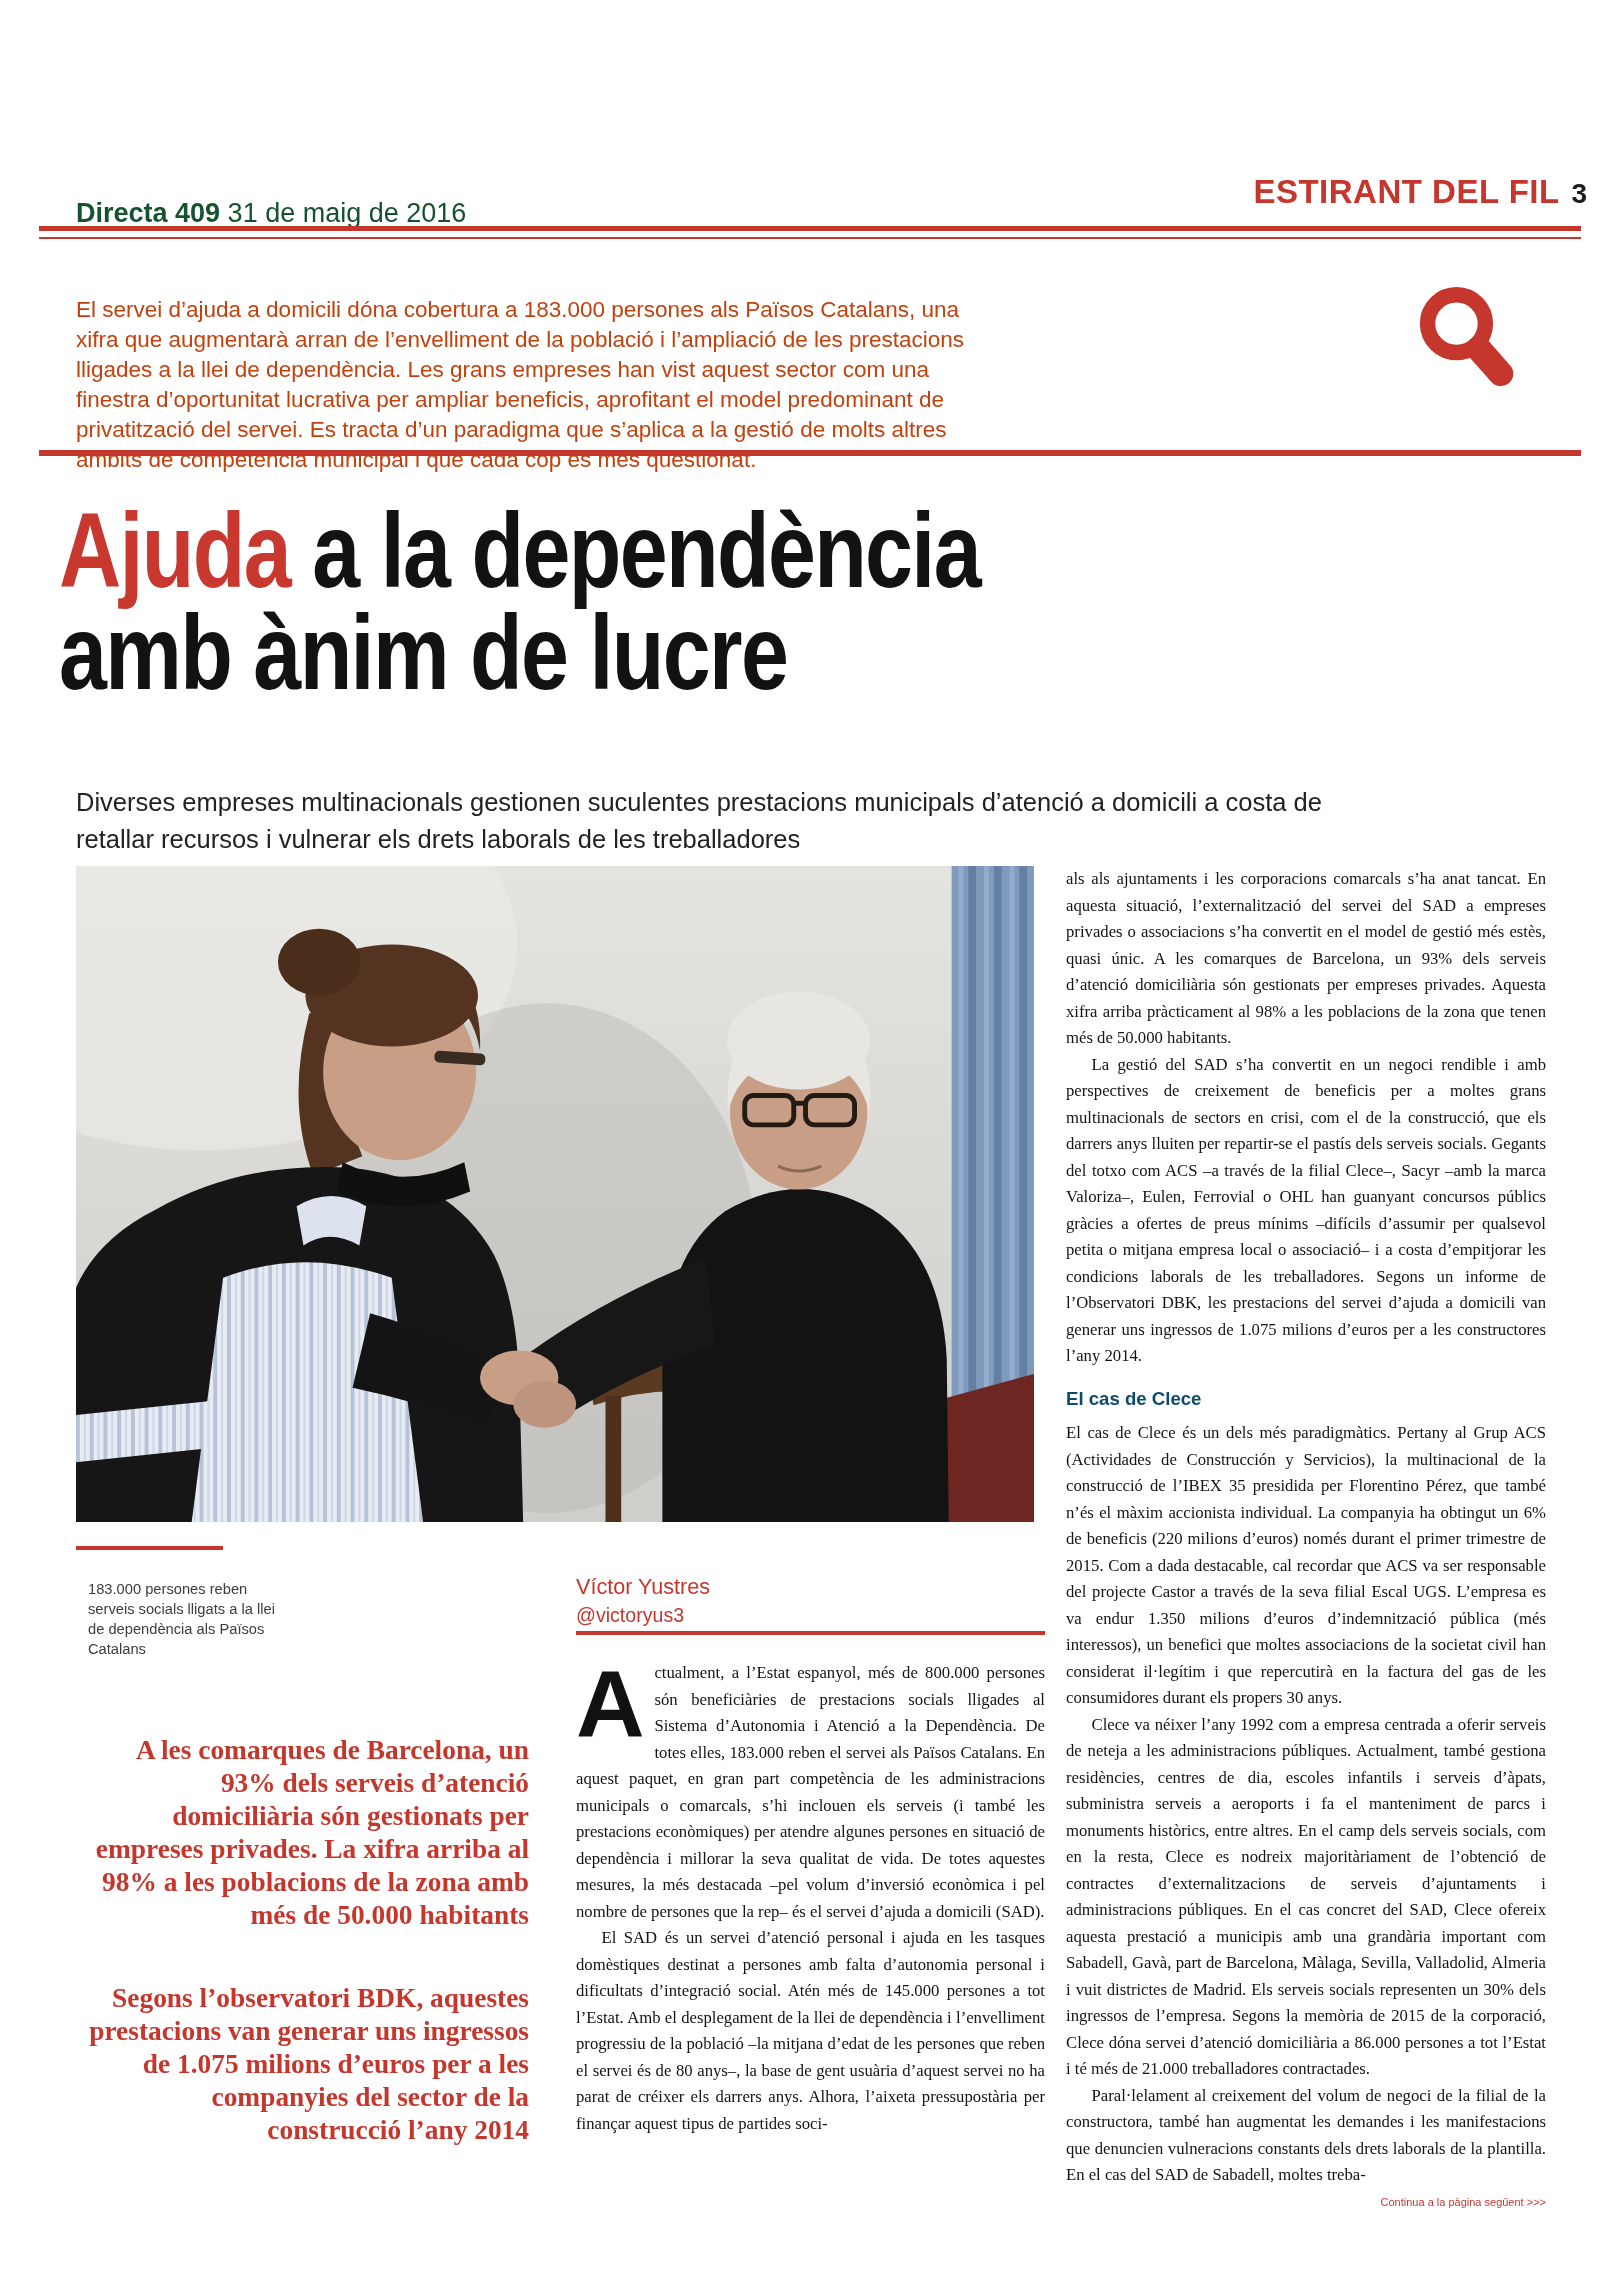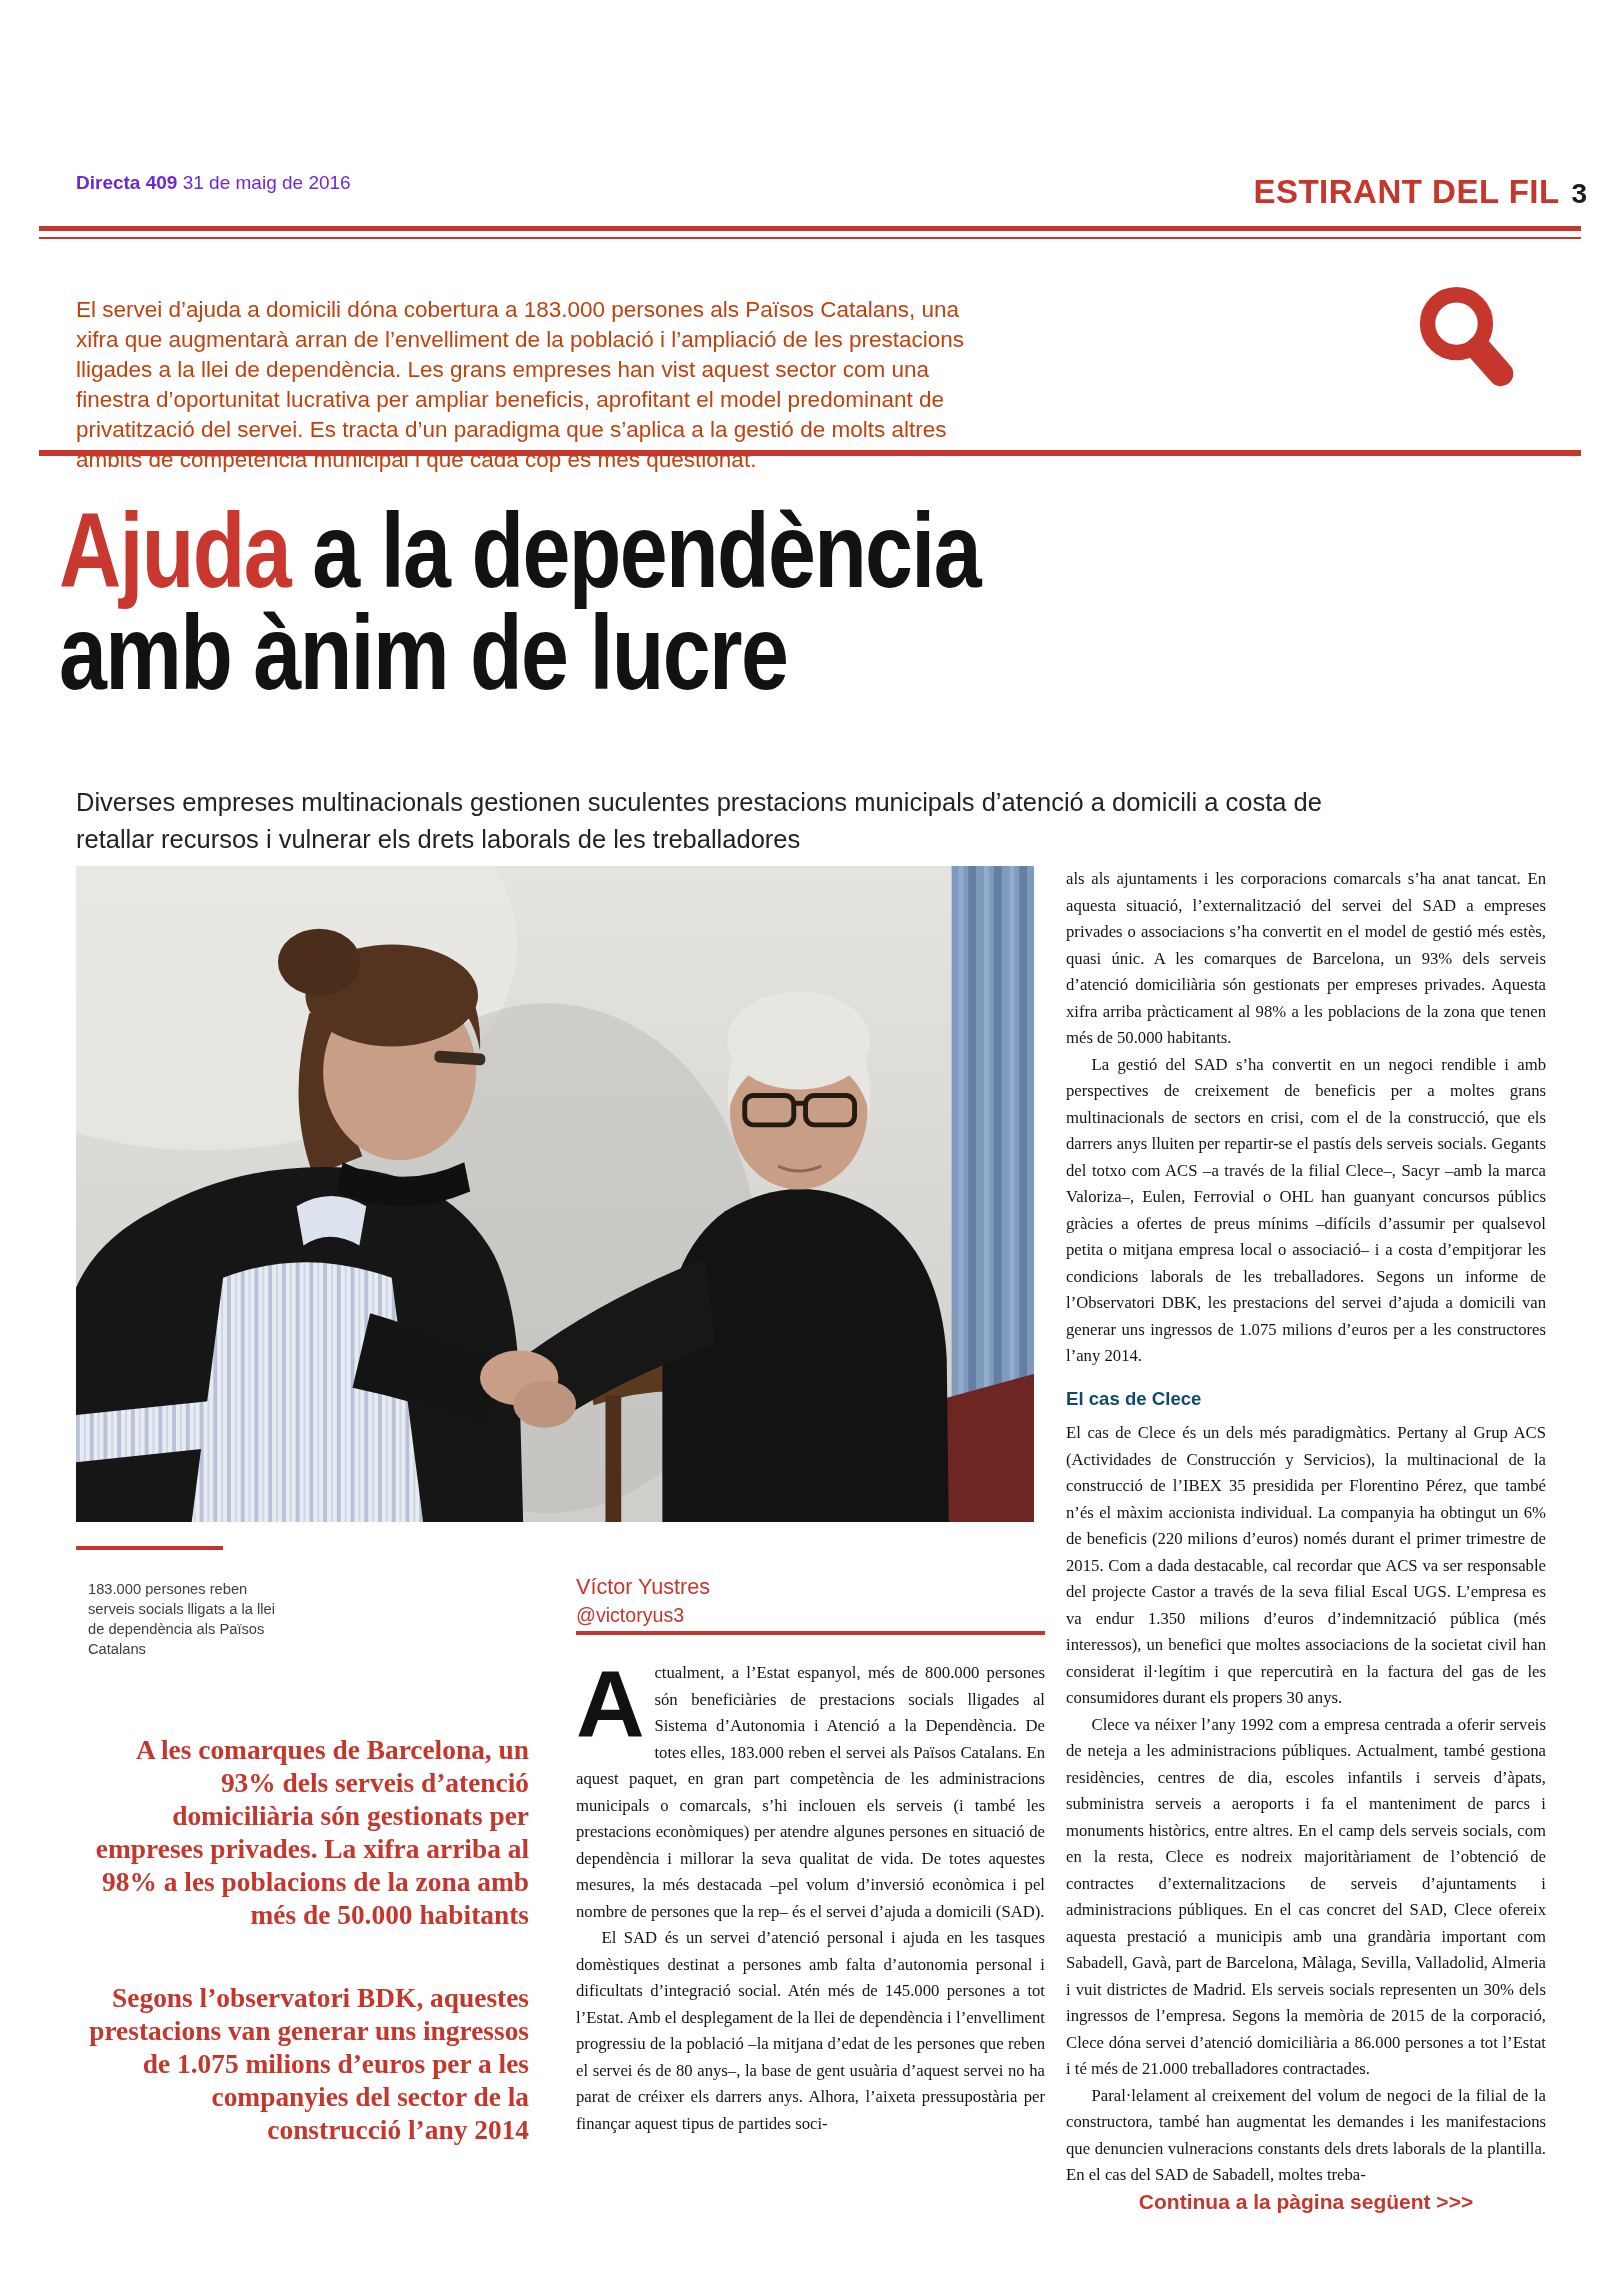--- a/index.html
+++ b/index.html
@@ -6,21 +6,21 @@
   body{
     position:relative;
     width:1620px;height:2293px;
     font-family:"Liberation Sans", sans-serif;
     color:#161616;
     overflow:hidden;
   }
   .abs{position:absolute;}
 
   
-  .hdr-left{left:76px;top:172px;font-size:19px;color:#6d28d9;}
+  .hdr-left{left:76px;top:198px;font-size:27px;color:#14532d;}
   .hdr-left .ed{font-weight:700;}
   .hdr-right{right:33px;top:173px;white-space:nowrap;}
   .hdr-section{font-size:33px;font-weight:700;letter-spacing:0.5px;color:#c5372d;}
   .hdr-page{font-size:28px;font-weight:700;color:#1c1c1c;margin-left:11.8px;}
   .rule{background:#c5372d;left:39px;right:39px;}
   .rule-thick{top:226px;height:4.9px;}
   .rule-thin{top:237px;height:2px;}
   .rule-mid{top:450px;height:5.9px;}
 
   
@@ -51,22 +51,22 @@
   .col{font-family:"Liberation Serif", serif;font-size:16.7px;line-height:26.5px;
        text-align:justify;color:#131313;hyphens:auto;}
   .col-mid{left:576px;top:1660px;width:469px;}
   .col-right{left:1066px;top:866px;width:480px;}
   .col p{margin:0;}
   .col p.ind{text-indent:25.5px;}
   .dropcap{float:left;font-family:"Liberation Sans", sans-serif;font-weight:700;
            font-size:95px;line-height:78px;margin:4.9px 9.8px 0 0;color:#111111;}
   .col-sub{font-family:"Liberation Sans", sans-serif;font-weight:700;font-size:18.6px;
            margin:16.7px 0 7.8px 0;text-align:left;color:#0c4a6e;}
-  .continuation{margin-top:19.6px;text-align:center;font-family:"Liberation Sans", sans-serif;
-                font-weight:700;font-size:21px;color:#c5372d;}
+  .continuation{margin-top:19.6px;text-align:right;font-family:"Liberation Sans", sans-serif;
+                font-weight:400;font-size:11px;color:#c5372d;}
 
   
   .pq{left:84px;width:445px;text-align:right;font-family:"Liberation Serif", serif;
       font-weight:700;font-size:27.4px;line-height:33px;color:#c5372d;}
   .pq1{top:1707px;}
   .pq2{top:1955px;}
 </style>
 </head>
 <body>
 

